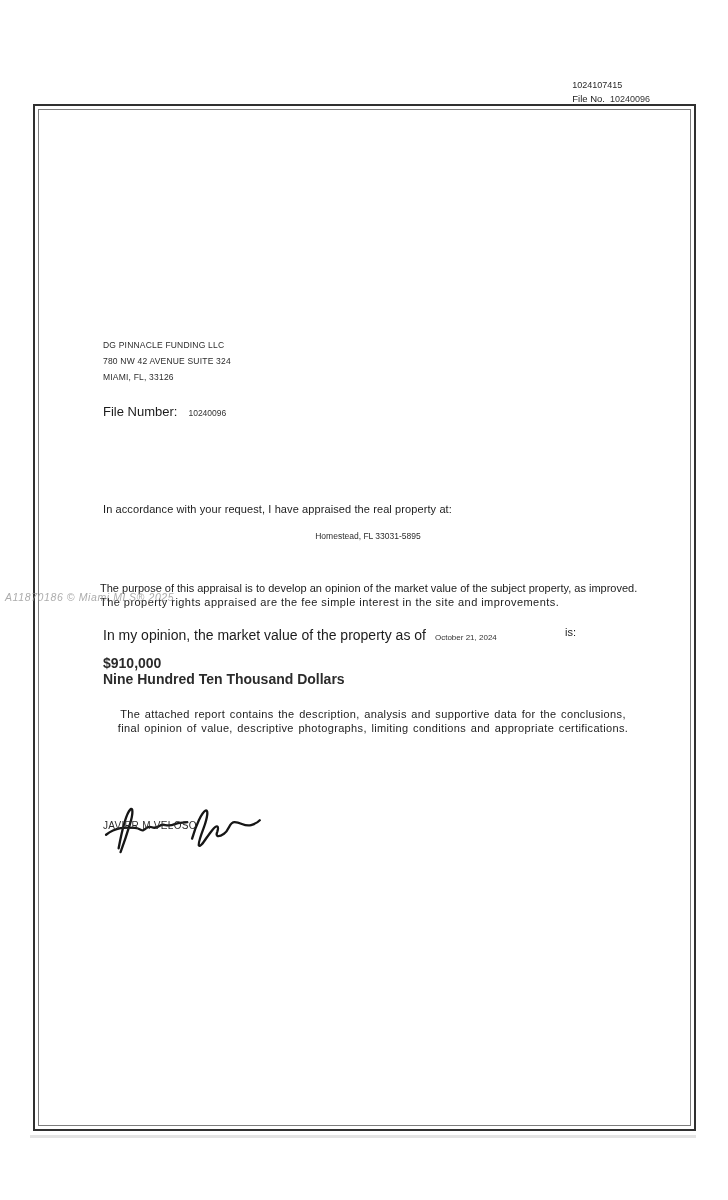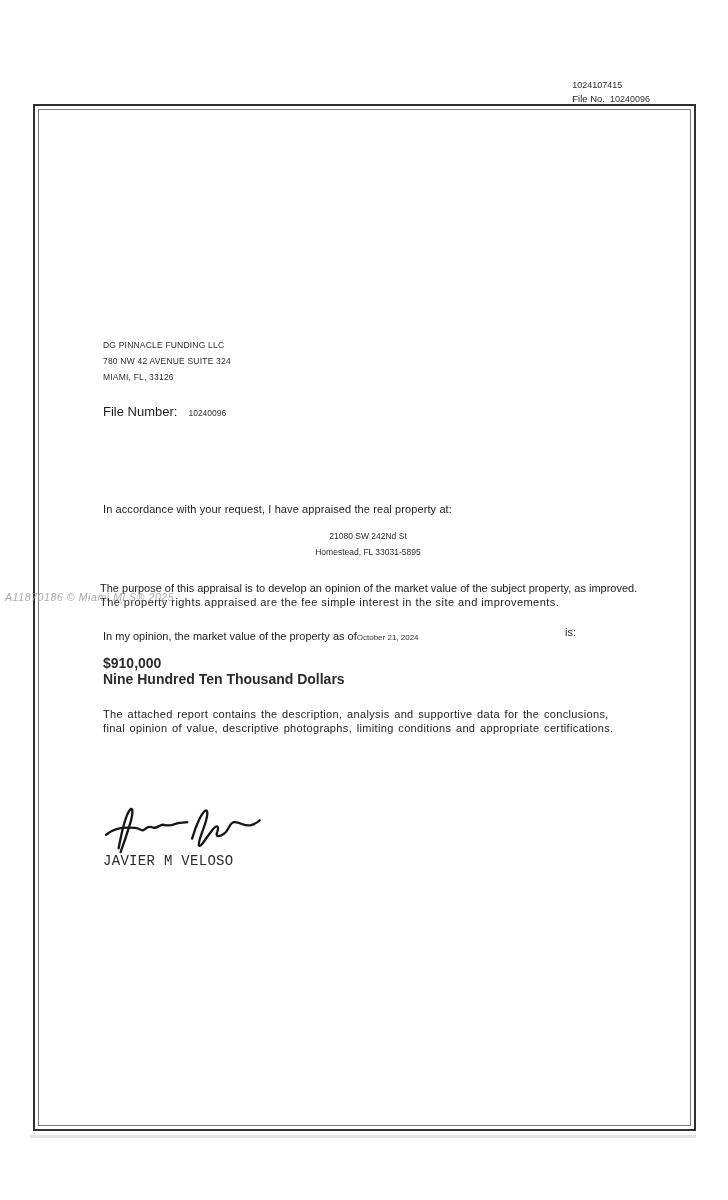--- a/index.html
+++ b/index.html
@@ -104,22 +104,22 @@
   }
   .purpose-para .spread { letter-spacing: 0.45px; }
 
   .opinion-row {
     position: absolute;
     left: 103px;
     top: 626px;
     width: 530px;
     white-space: nowrap;
   }
-  .opinion-prefix { font-size: 11px; color: #1c1c1c; }
-  .opinion-date { font-size: 8px; color: #333; margin-left: 0; }
+  .opinion-prefix { font-size: 14px; color: #1c1c1c; }
+  .opinion-date { font-size: 8px; color: #333; margin-left: 9px; }
   .opinion-is {
     position: absolute;
     left: 462px;
     top: 0;
     font-size: 11px;
     color: #1c1c1c;
   }
   .value-block {
     position: absolute;
     left: 103px;
@@ -134,36 +134,36 @@
   .closing-para {
     position: absolute;
     left: 103px;
     top: 707px;
     width: 540px;
     font-size: 11px;
     line-height: 14px;
     color: #1c1c1c;
     letter-spacing: 0.35px;
     word-spacing: 1.2px;
+    text-align: center;
   }
   .signature {
     position: absolute;
     left: 98px;
     top: 798px;
     width: 165px;
     height: 58px;
   }
   .appraiser-name {
     position: absolute;
     left: 103px;
-    top: 853px;
-    font-size: 14px;
+    top: 820px;
+    font-size: 10px;
     color: #2b2b2b;
     letter-spacing: 0.3px;
-    font-family: Liberation Mono, monospace;
   }
   .watermark {
     position: absolute;
     left: 5px;
     top: 591px;
     font-size: 10.5px;
     color: rgba(150,150,150,0.8);
     letter-spacing: 0.6px;
     pointer-events: none;
     white-space: nowrap;
@@ -193,21 +193,20 @@
       <div>MIAMI, FL, 33126</div>
     </div>
 
     <div class="file-number-row">
       <span class="file-number-label">File Number:</span><span class="file-number-value">10240096</span>
     </div>
 
     <div class="intro-line">In accordance with your request, I have appraised the real property at:</div>
 
     <div class="property-address">
-      <div>21080 SW 242Nd St</div>
       <div>Homestead, FL  33031-5895</div>
     </div>
 
     <div class="purpose-para">
       <div>The purpose of this appraisal is to develop an opinion of the market value of the subject property, as improved.</div>
       <div class="spread">The property rights appraised are the fee simple interest in the site and improvements.</div>
     </div>
 
     <div class="opinion-row">
       <span class="opinion-prefix">In my opinion, the market value of the property as of</span><span class="opinion-date">October 21, 2024</span>

